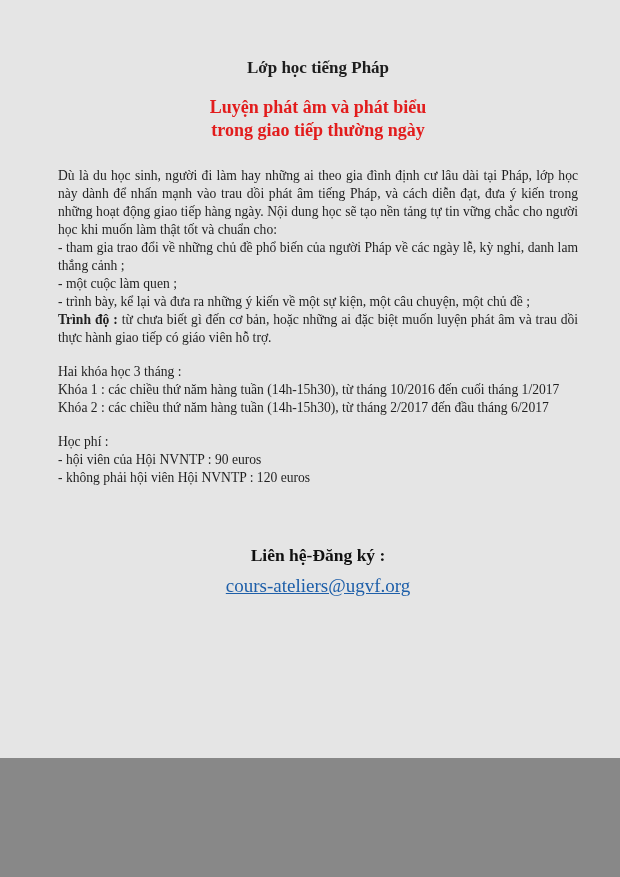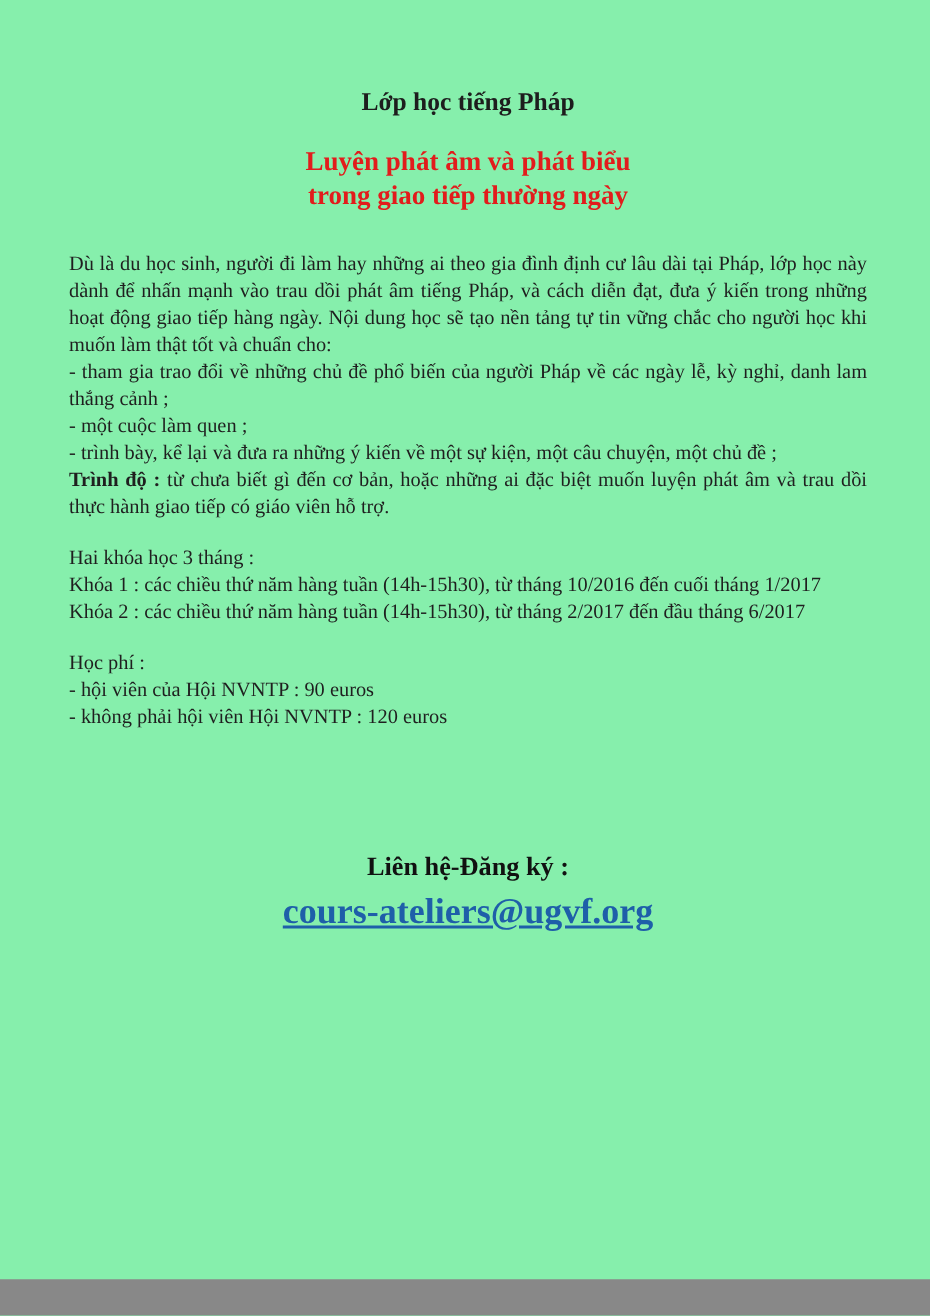--- a/index.html
+++ b/index.html
@@ -1,24 +1,25 @@
 <!DOCTYPE html>
 <html><head>
 <meta charset="utf-8">
 <style>
   * { margin: 0; padding: 0; box-sizing: border-box; }
   html, body { background: #888; }
   .page {
     width: 620px;
-    height: 853px;
+    height: 758px;
     margin: 0 auto;
-    background: #86efac;
+    background: #e5e5e5;
     font-family: "Liberation Serif", "DejaVu Serif", serif;
     color: #1f1f1f;
     overflow: hidden;
+    padding-left: 12px;
   }
   .content { padding: 57px 42px 0 46px; }
 
   .doc-title {
     text-align: center;
     font-size: 17px;
     line-height: 22px;
     font-weight: 700;
     color: #1d1d1d;
     margin-bottom: 17px;
@@ -37,33 +38,33 @@
     text-align: justify;
   }
   .body-text p { margin: 0; }
   .level-para { margin-top: 8px; }
   .courses-block { margin-top: 16px; }
   .fees-block { margin-top: 16px; }
   .section-heading { font-weight: 400; }
   b.inline-label { font-weight: 700; }
 
   .contact-heading {
-    margin-top: 79px;
+    margin-top: 57px;
     text-align: center;
     font-size: 17.5px;
     line-height: 22px;
     font-weight: 700;
     color: #111111;
   }
   .email-line {
     margin-top: 8px;
     text-align: center;
-    font-size: 24px;
+    font-size: 19px;
     line-height: 24px;
-    font-weight: 700;
+    font-weight: 400;
   }
   .email-line a {
     color: #1e5fa9;
     text-decoration: underline;
     cursor: pointer;
   }
 </style>
 </head>
 <body>
 

